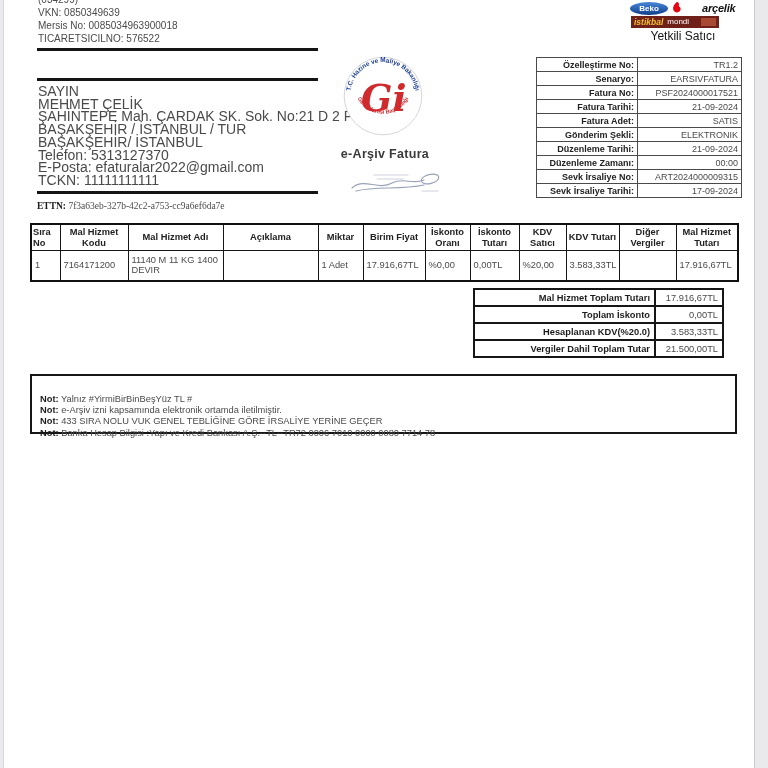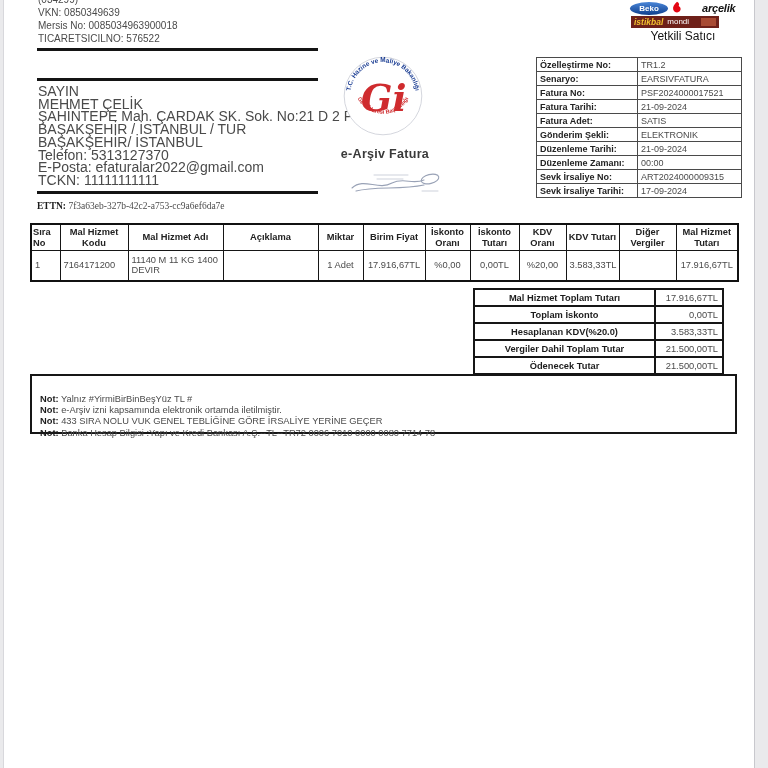--- a/index.html
+++ b/index.html
@@ -33,39 +33,39 @@
   .arcelik .txt { font-size:11px; font-weight:bold; font-style:italic; color:#121212; letter-spacing:-.2px; }
   .brandbar { left:631px; top:16px; width:88px; height:12px; background:#6e2019;
               display:flex; align-items:center; padding:0 3px; gap:4px; }
   .brandbar .ist { color:#f2c12e; font-style:italic; font-weight:bold; font-size:8.5px; line-height:12px; }
   .brandbar .mon { color:#ffffff; font-size:8px; line-height:12px; }
   .brandbar .seg { margin-left:auto; width:15px; height:8px; background:#a84a33; }
   .dealer { left:631px; top:29px; width:104px; text-align:center; font-size:12px; font-weight:normal; color:#141414; }
 
   
   .info-table { left:536px; top:57px; border-collapse:collapse; background:#fff; }
-  .info-table td { border:1px solid #4a4a4a; font-size:9px; height:14px; padding:0 3px; white-space:nowrap; }
+  .info-table td { border:1px solid #4a4a4a; font-size:9px; height:14px; padding:0 3px; white-space:nowrap;text-align:right; }
   .info-table td.lbl { font-weight:bold; width:101px; color:#222; }
   .info-table td.val { width:104px; color:#4a4a4a; }
 
   .ettn { left:37px; top:201px; font-size:9.5px; color:#4a4a4a;font-family:Liberation Serif, serif; }
   .ettn b { color:#1c1c1c; }
 
   
   .items { left:30px; top:223px; width:707px; border-collapse:collapse; table-layout:fixed; border:2px solid #111; }
   .items th { border:1px solid #161616; font-size:9.3px; line-height:10.5px; padding:2px 1px;
               color:#222; height:26px; font-weight:bold; vertical-align:middle; }
   .items td { border:1px solid #161616; font-size:9.3px; line-height:10.5px; padding:2px 3px;
               height:30px; color:#4a4a4a; vertical-align:middle; overflow:hidden; }
-  .ta-l { text-align:left; } .ta-r { text-align:center;margin-top:20px; }
+  .ta-l { text-align:left; } .ta-r { text-align:left;margin-top:20px; }
 
   
   .totals { left:473px; top:288px; border-collapse:collapse; }
   .totals td { border:2px solid #161616; font-size:9.3px; height:17px; padding:0 4px; white-space:nowrap; }
-  .totals td.lbl { font-weight:bold; text-align:center; width:181px; color:#1c1c1c; }
+  .totals td.lbl { font-weight:bold; text-align:right; width:181px; color:#1c1c1c; }
   .totals td.val { text-align:right; width:68px; color:#4a4a4a; }
 
   
   .notes { left:30px; top:374px; width:707px; height:60px; border:2px solid #161616;
            padding:18px 8px; font-size:9.3px; line-height:11.2px; color:#4a4a4a; background:#fff; }
   .notes b { color:#1c1c1c; }
 </style>
 </head>
 <body>
 
@@ -207,21 +207,21 @@
   <tbody>
       <tr>
     <th class="ta-l">Sıra No</th>
     <th>Mal Hizmet Kodu</th>
     <th>Mal Hizmet Adı</th>
     <th>Açıklama</th>
     <th>Miktar</th>
     <th>Birim Fiyat</th>
     <th>İskonto Oranı</th>
     <th>İskonto Tutarı</th>
-    <th>KDV Oranı</th>
+    <th>KDV Satıcı</th>
     <th>KDV Tutarı</th>
     <th>Diğer Vergiler</th>
     <th>Mal Hizmet Tutarı</th>
   </tr>
   <tr>
     <td class="ta-l">1</td>
     <td class="ta-l">7164171200</td>
     <td class="ta-l">11140 M 11 KG 1400 DEVIR</td>
     <td class="ta-l"></td>
     <td class="ta-r">1 Adet</td>
@@ -247,24 +247,20 @@
         <td class="val">0,00TL</td>
       </tr>
   <tr>
         <td class="lbl">Hesaplanan KDV(%20.0)</td>
         <td class="val">3.583,33TL</td>
       </tr>
   <tr>
         <td class="lbl">Vergiler Dahil Toplam Tutar</td>
         <td class="val">21.500,00TL</td>
       </tr>
-  <tr>
-        <td class="lbl">Ödenecek Tutar</td>
-        <td class="val">21.500,00TL</td>
-      </tr>
 </tbody>
   </table>
 
 <div class="abs notes">
   <div><b>Not:</b> <span>Yalnız #YirmiBirBinBeşYüz TL #</span></div>
   <div><b>Not:</b> <span>e-Arşiv izni kapsamında elektronik ortamda iletilmiştir.</span></div>
   <div><b>Not:</b> <span>433 SIRA NOLU VUK GENEL TEBLİĞİNE GÖRE İRSALİYE YERİNE GEÇER</span></div>
   <div><b>Not:</b> <span>Banka Hesap Bilgisi :Yapı ve Kredi Bankası A.Ş.--TL--TR72 0006 7010 0000 0080 7714 78</span></div>
 </div>
 

